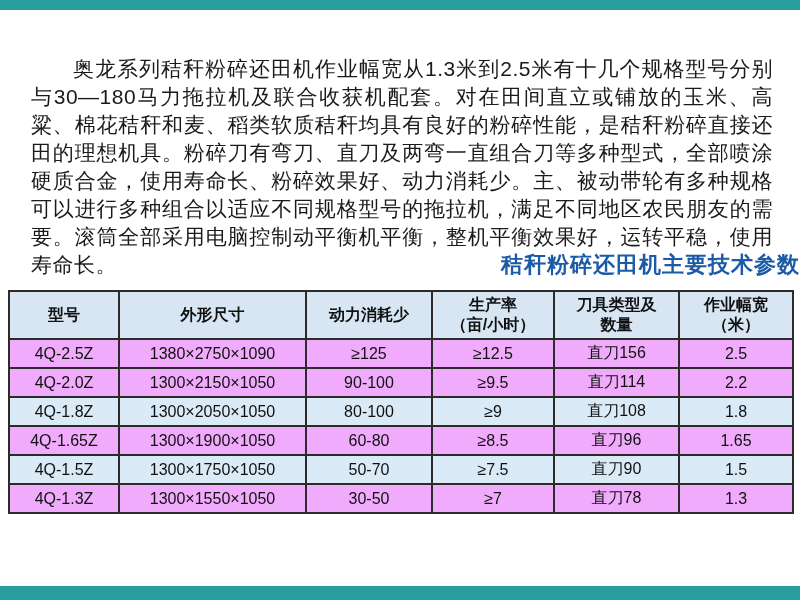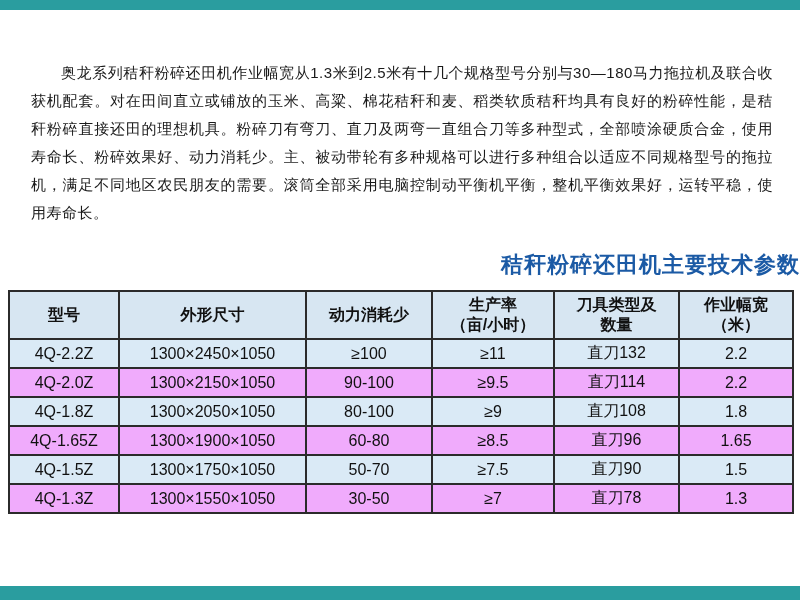--- a/index.html
+++ b/index.html
@@ -21,24 +21,24 @@
     position: absolute;
     left: 0;
     width: 800px;
     background: var(--accent, #2a9d9f);
   }
   .accent-bar.top { top: 0; height: 10px; }
   .accent-bar.bottom { bottom: 0; height: 14px; }
 
   .intro {
     position: absolute;
-    top: 44px;
+    top: 34px;
     left: 31px;
     width: 742px;
-    font-size: 15px;
+    font-size: 21px;
     line-height: 28px;
     color: #1a1a1a;
     text-align: justify;
     text-indent: 2em;
     letter-spacing: 0.5px;
   }
 
   .table-title {
     position: absolute;
     top: 250px;
@@ -112,27 +112,27 @@
           <th>动力消耗少</th>
           <th>生产率
 （亩/小时）</th>
           <th>刀具类型及
 数量</th>
           <th>作业幅宽
 （米）</th>
         </tr>
     </thead>
     <tbody id="table-body">
-        <tr class="alt">
-          <td>4Q-2.2Z</td>
-          <td>1300×2450×1050</td>
-          <td>≥100</td>
-          <td>≥11</td>
-          <td>直刀132</td>
-          <td>2.2</td>
+        <tr>
+          <td>4Q-2.5Z</td>
+          <td>1380×2750×1090</td>
+          <td>≥125</td>
+          <td>≥12.5</td>
+          <td>直刀156</td>
+          <td>2.5</td>
         </tr>
         <tr>
           <td>4Q-2.0Z</td>
           <td>1300×2150×1050</td>
           <td>90-100</td>
           <td>≥9.5</td>
           <td>直刀114</td>
           <td>2.2</td>
         </tr>
         <tr class="alt">

